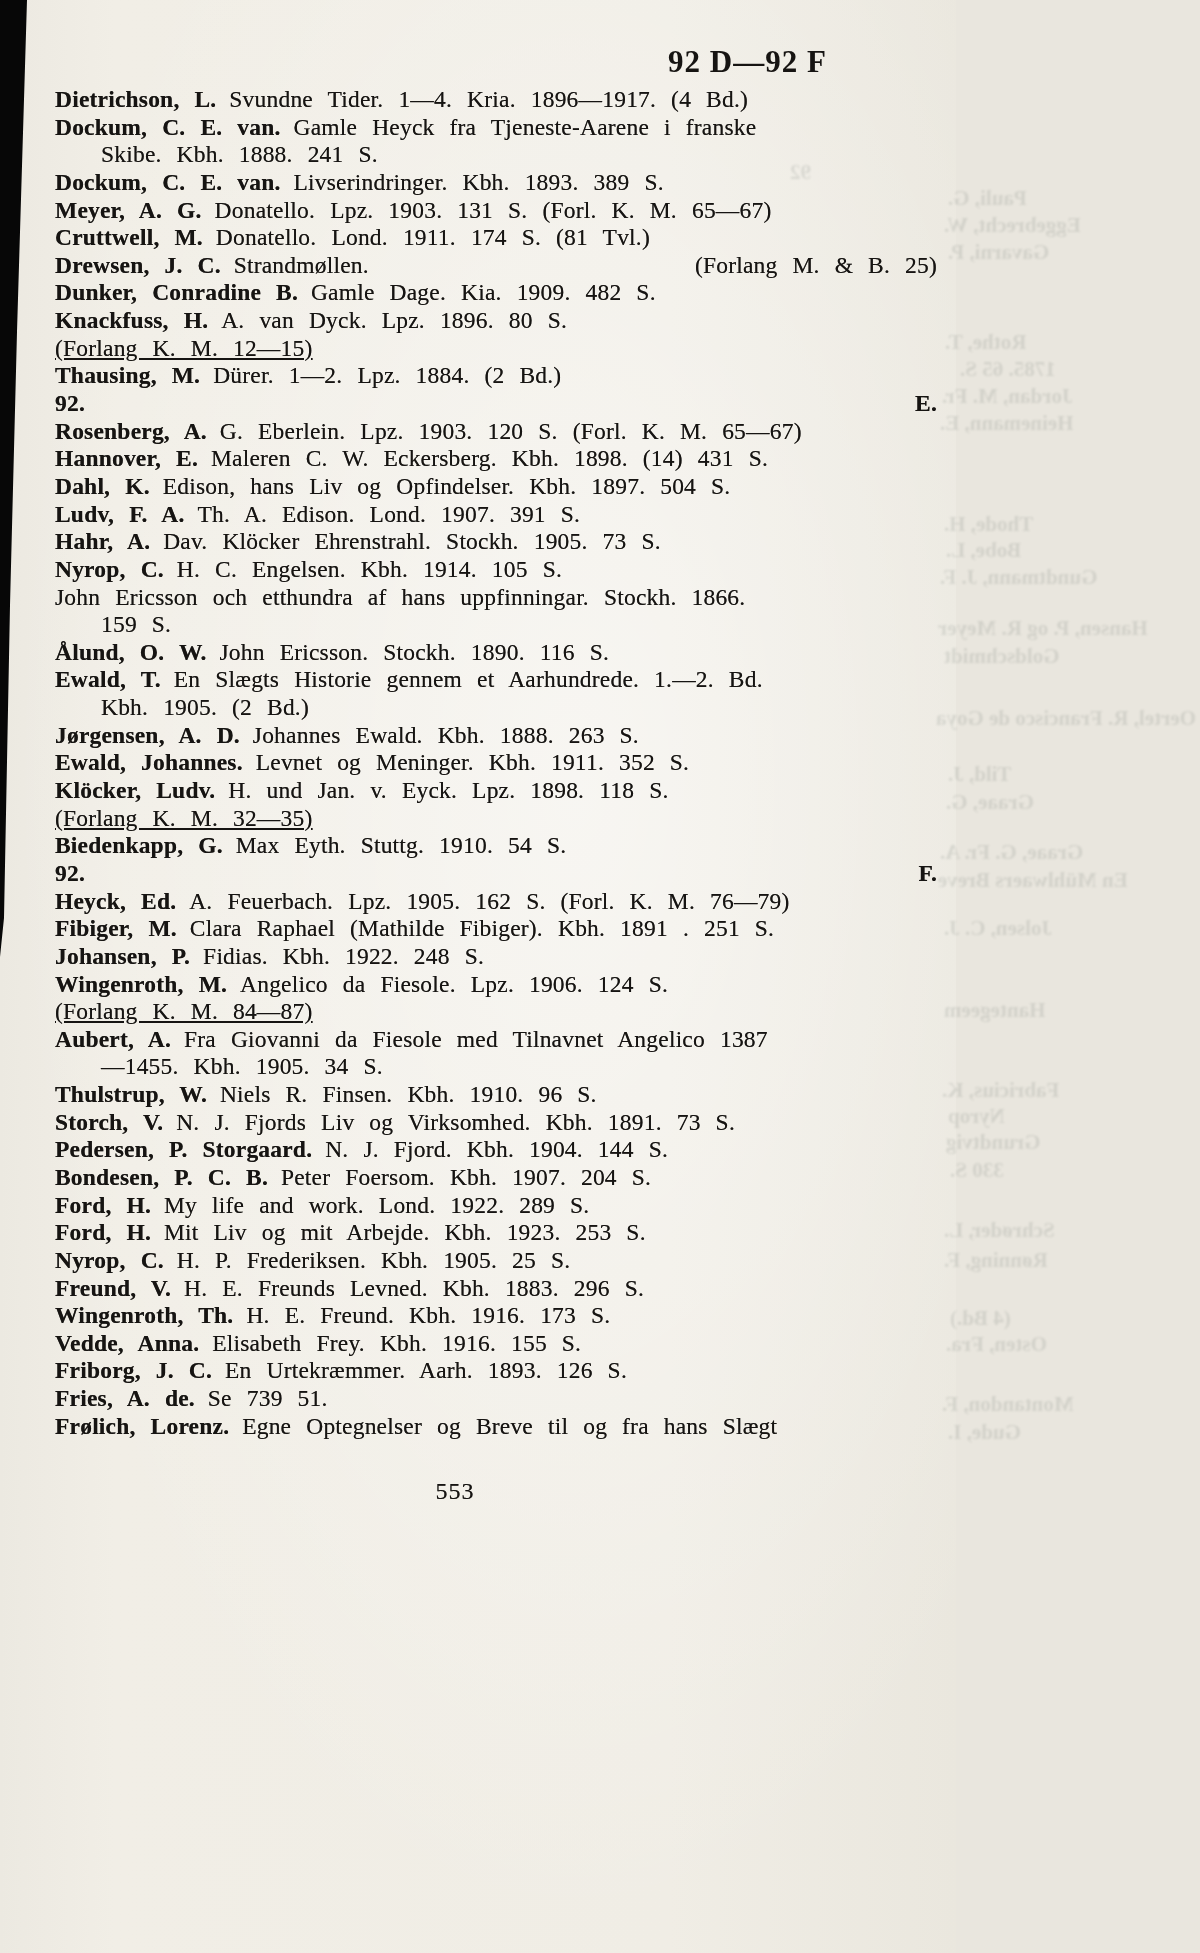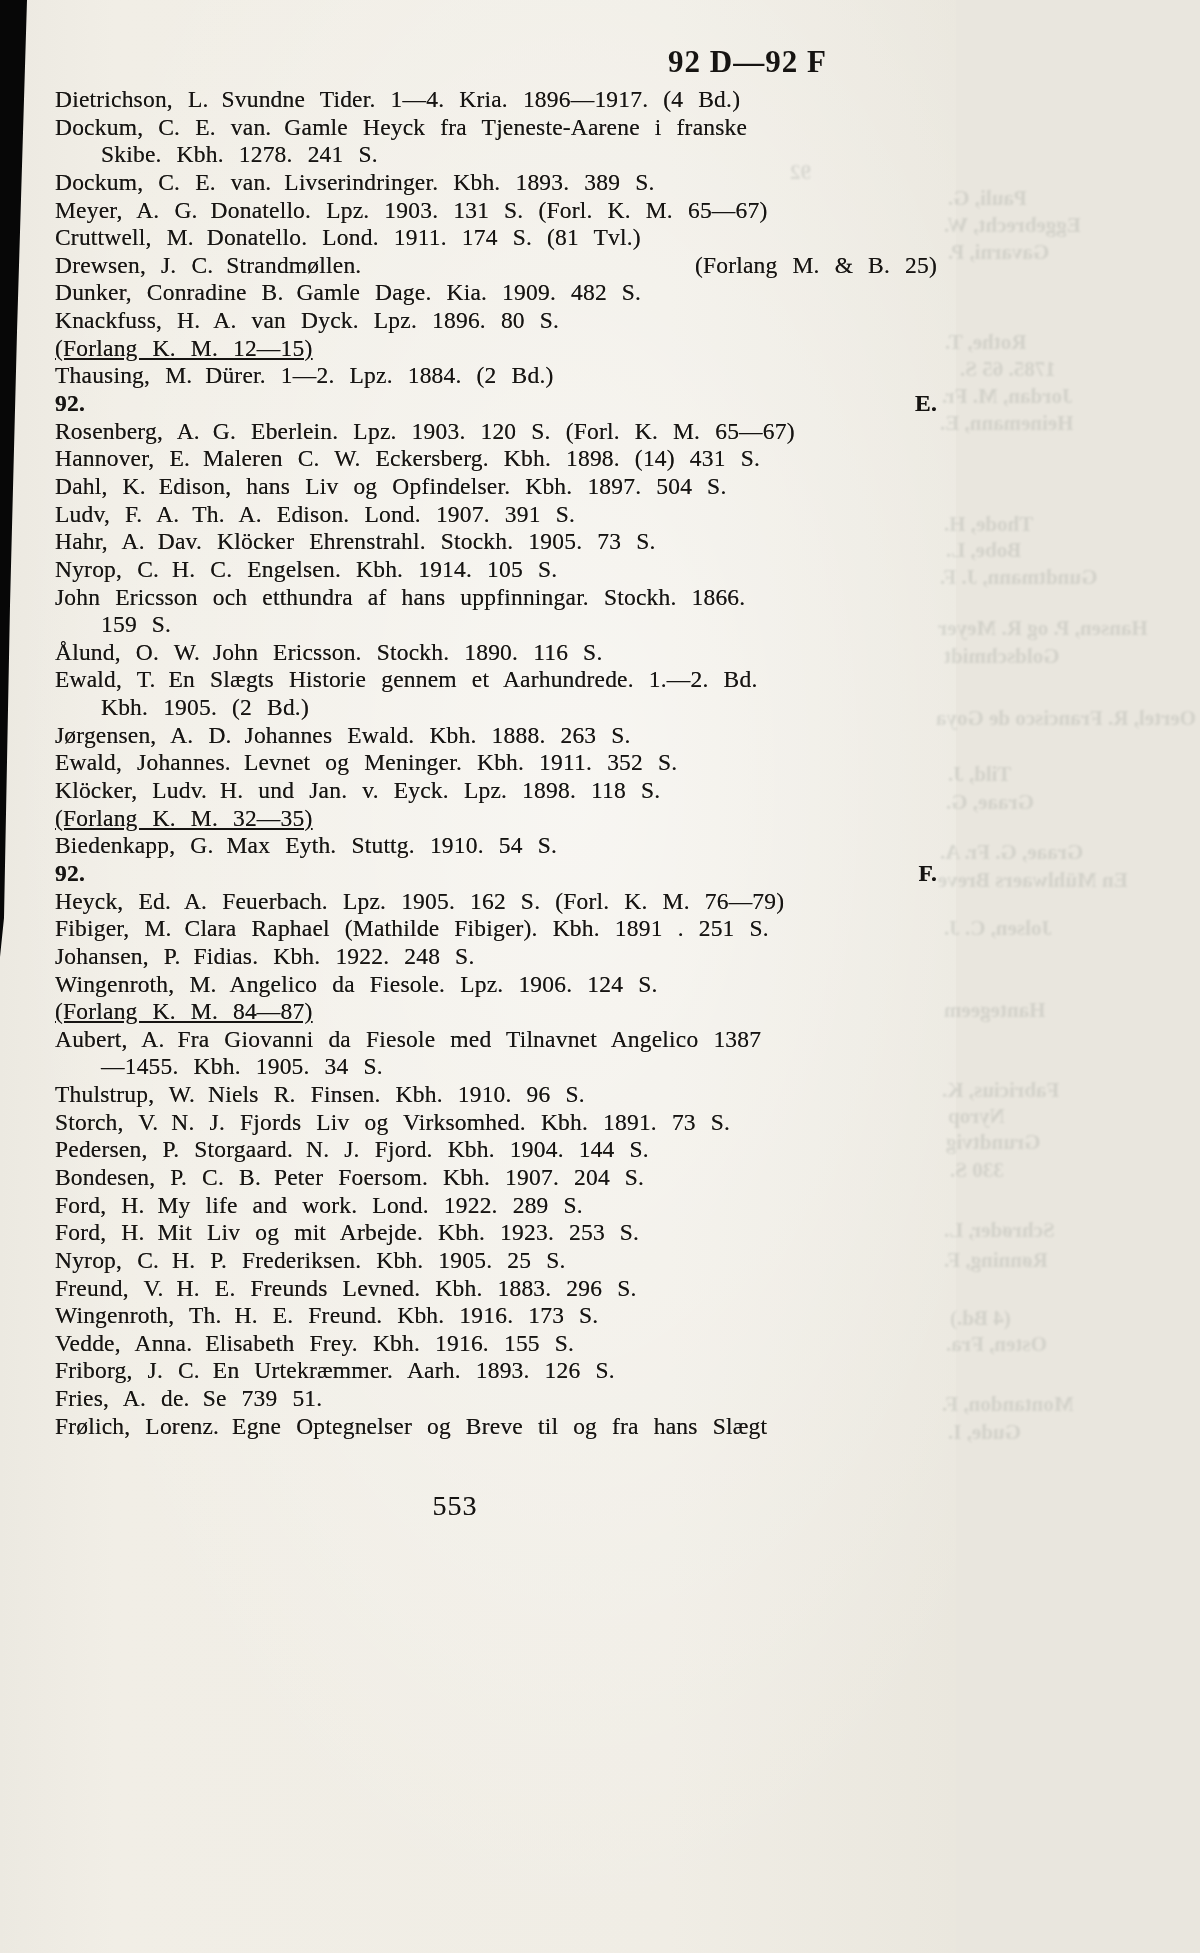--- a/index.html
+++ b/index.html
@@ -27,50 +27,49 @@
     font-size:31px;font-weight:bold;letter-spacing:1px;
     white-space:nowrap;
   }
   .column{
     position:absolute;left:55px;top:86px;width:882px;
     font-size:23.5px;line-height:27.65px;
     word-spacing:.38em;letter-spacing:.2px;
     text-shadow:0 0 .5px rgba(20,18,16,.65);
   }
   .line{position:relative;height:27.65px;white-space:nowrap;}
-  .line .author{font-weight:normal;margin-right:.55em;}
+  .line .author{font-weight:bold;margin-right:.55em;}
   .line.wrap{padding-left:46px;}
   .line.right{text-decoration:underline;}
   .line .tail{position:absolute;right:0;top:0;}
   .line.section{font-weight:bold;}
   .footer{
     position:absolute;left:55px;top:1478px;width:800px;
-    text-align:center;font-size:28px;letter-spacing:1px;
+    text-align:center;font-size:24px;letter-spacing:1px;
     text-shadow:0 0 .5px rgba(20,18,16,.6);
-    margin-top:12px;
   }
   
   .ghost{
     position:absolute;
     font-size:21px;font-weight:bold;color:#3d4a44;
     opacity:.13;filter:blur(1.1px);
     transform:scaleX(-1);
     white-space:nowrap;
   }
 </style>
 </head>
 <body>
 
 <div class="page">
   <div class="scan-edge"></div>
   <div class="header">92 D—92 F</div>
   <div class="column" id="lines">
       <div class="line entry"><span class="author">Dietrichson, L.</span><span class="rest">Svundne Tider.  1—4.  Kria.  1896—1917.  (4 Bd.)</span></div>
       <div class="line entry"><span class="author">Dockum, C. E. van.</span><span class="rest">Gamle Heyck fra Tjeneste-Aarene i franske</span></div>
-      <div class="line wrap"><span class="rest">Skibe.  Kbh.  1278.  241 S.</span></div>
+      <div class="line wrap"><span class="rest">Skibe.  Kbh.  1888.  241 S.</span></div>
       <div class="line entry"><span class="author">Dockum, C. E. van.</span><span class="rest">Livserindringer.  Kbh.  1893.  389 S.</span></div>
       <div class="line entry"><span class="author">Meyer, A. G.</span><span class="rest">Donatello.  Lpz. 1903.  131 S.  (Forl. K. M. 65—67)</span></div>
       <div class="line entry"><span class="author">Cruttwell, M.</span><span class="rest">Donatello.  Lond.  1911.  174 S.  (81 Tvl.)</span></div>
       <div class="line entry"><span class="author">Drewsen, J. C.</span><span class="rest">Strandmøllen.</span><span class="tail">(Forlang M. &amp; B. 25)</span></div>
       <div class="line entry"><span class="author">Dunker, Conradine B.</span><span class="rest">Gamle Dage.  Kia.  1909.  482 S.</span></div>
       <div class="line entry"><span class="author">Knackfuss, H.</span><span class="rest">A. van Dyck.  Lpz.  1896.  80 S.</span></div>
       <div class="line right"><span class="rest">(Forlang K. M. 12—15)</span></div>
       <div class="line entry"><span class="author">Thausing, M.</span><span class="rest">Dürer.  1—2.  Lpz. 1884.  (2 Bd.)</span></div>
       <div class="line section"><span class="rest">92.</span><span class="tail">E.</span></div>
       <div class="line entry"><span class="author">Rosenberg, A.</span><span class="rest">G. Eberlein. Lpz. 1903. 120 S. (Forl. K. M. 65—67)</span></div>

